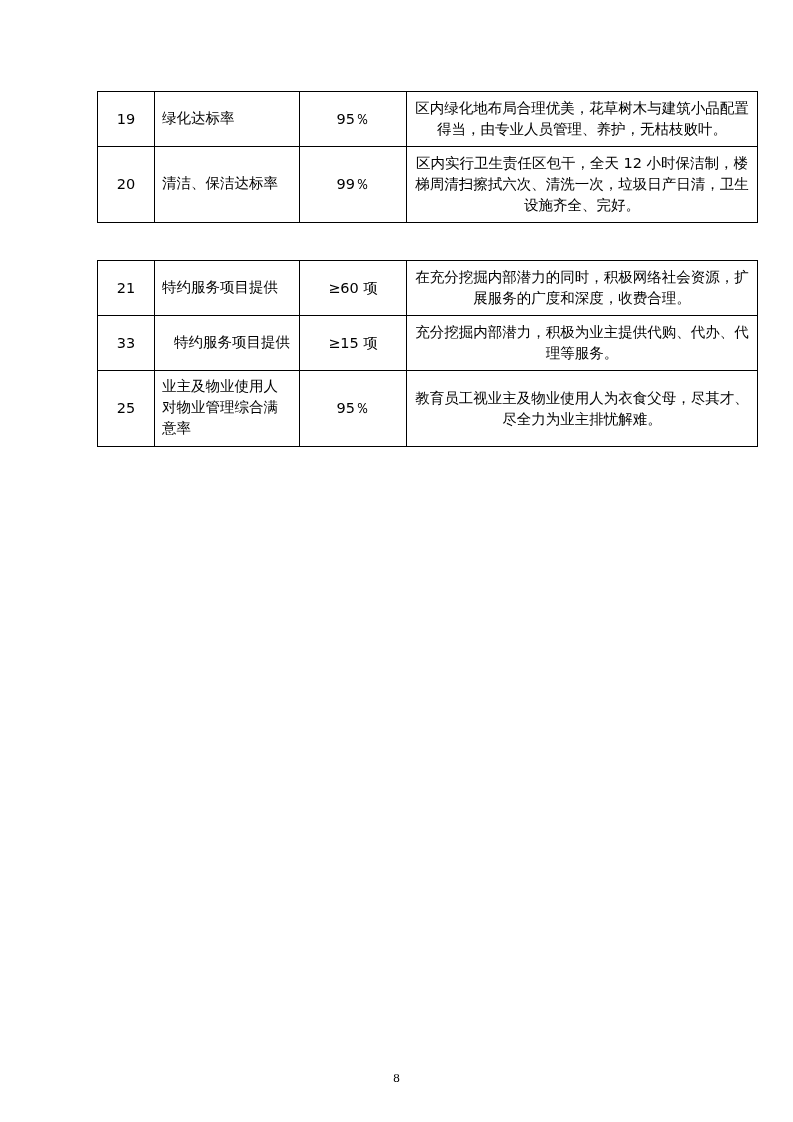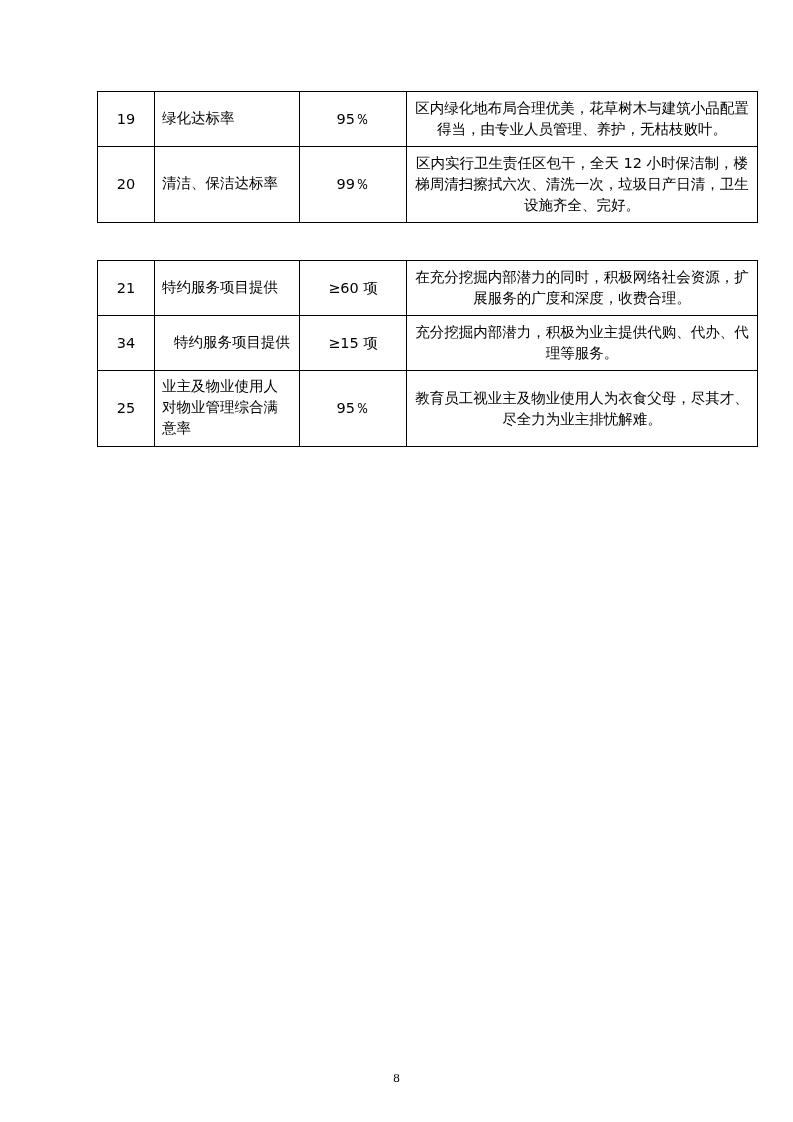--- a/index.html
+++ b/index.html
@@ -81,21 +81,21 @@
 
   <table class="doc-table" id="table-b">
     <tbody>
       <tr>
         <td class="col-num">21</td>
         <td class="col-item">特约服务项目提供</td>
         <td class="col-value">≥60 项</td>
         <td class="col-desc">在充分挖掘内部潜力的同时，积极网络社会资源，扩展服务的广度和深度，收费合理。</td>
       </tr>
       <tr>
-        <td class="col-num">34</td>
+        <td class="col-num">33</td>
         <td class="col-item cell-indent">特约服务项目提供</td>
         <td class="col-value">≥15 项</td>
         <td class="col-desc">充分挖掘内部潜力，积极为业主提供代购、代办、代理等服务。</td>
       </tr>
       <tr>
         <td class="col-num">25</td>
         <td class="col-item">业主及物业使用人对物业管理综合满意率</td>
         <td class="col-value">95％</td>
         <td class="col-desc">教育员工视业主及物业使用人为衣食父母，尽其才、尽全力为业主排忧解难。</td>
       </tr>

